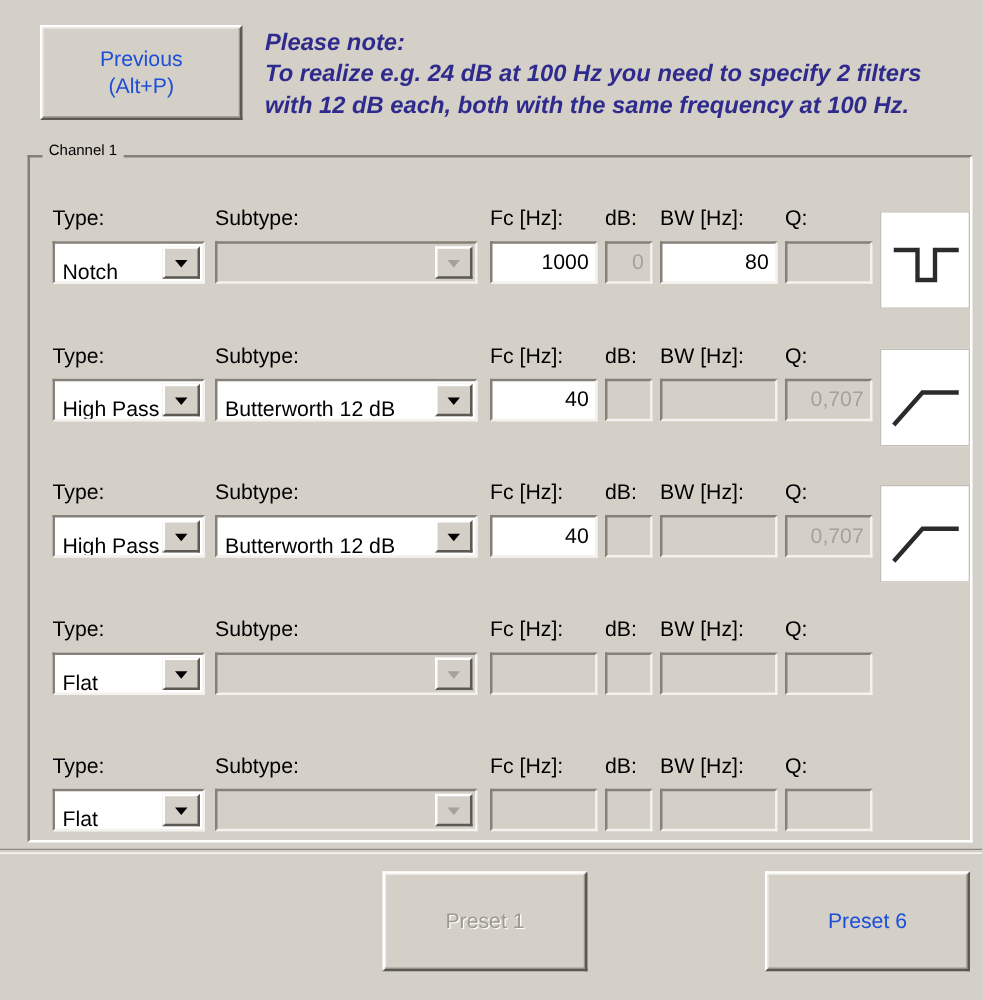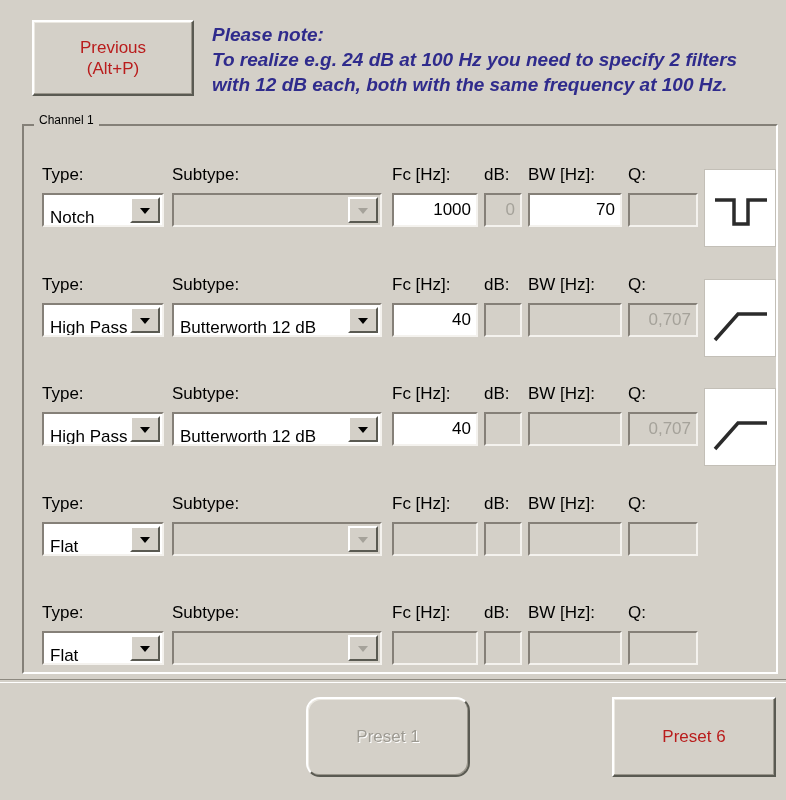--- a/index.html
+++ b/index.html
@@ -26,26 +26,25 @@
     border-right: 2px solid #5a5a52;
     border-bottom: 2px solid #5a5a52;
     box-shadow: inset -1px -1px 0 #9a968c, inset 1px 1px 0 #ebe8e1;
     font-size: 17px;
     display: flex;
     align-items: center;
     justify-content: center;
     text-align: center;
     line-height: 1.25;
     cursor: default;
-    color: #b91c1c;
+    color: #1d4ed8;
   }
   .btn.disabled {
     color: #9d9a92;
     text-shadow: 1px 1px 0 #ffffff;
-    border-radius: 14px;
   }
 
   
   .field {
     position: absolute;
     box-sizing: border-box;
     border-top: 2px solid #858078;
     border-left: 2px solid #858078;
     border-right: 2px solid #f4f2ee;
     border-bottom: 2px solid #f4f2ee;
@@ -193,21 +192,21 @@
       <span class="cval"></span>
       <span class="carrow"></span>
     </div>
     <div class="field" style="left: 392px; top: 193px; width: 86px; height: 34px;">
       <span>1000</span>
     </div>
     <div class="field disabled" style="left: 484px; top: 193px; width: 38px; height: 34px;">
       <span>0</span>
     </div>
     <div class="field" style="left: 528px; top: 193px; width: 94px; height: 34px;">
-      <span>70</span>
+      <span>80</span>
     </div>
     <div class="field disabled" style="left: 628px; top: 193px; width: 70px; height: 34px;">
       <span></span>
     </div>
     <div class="iconbox" style="left: 704px; top: 169px; width: 72px; height: 78px;"><svg width="72" height="78" viewBox="0 0 72 78">
         <path d="M10 30 H29 V54 H43 V30 H62" fill="none" stroke="#2b2b2b" stroke-width="3.5"></path>
       </svg></div>
     <div class="lbl" style="left: 42px; top: 275px;">Type:</div>
     <div class="lbl" style="left: 172px; top: 275px;">Subtype:</div>
     <div class="lbl" style="left: 392px; top: 275px;">Fc [Hz]:</div>

